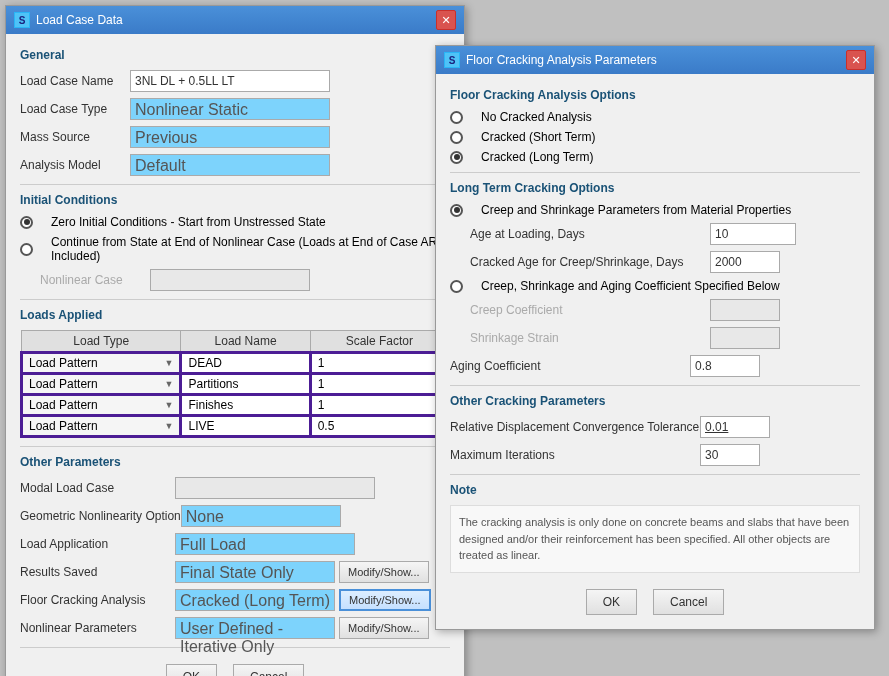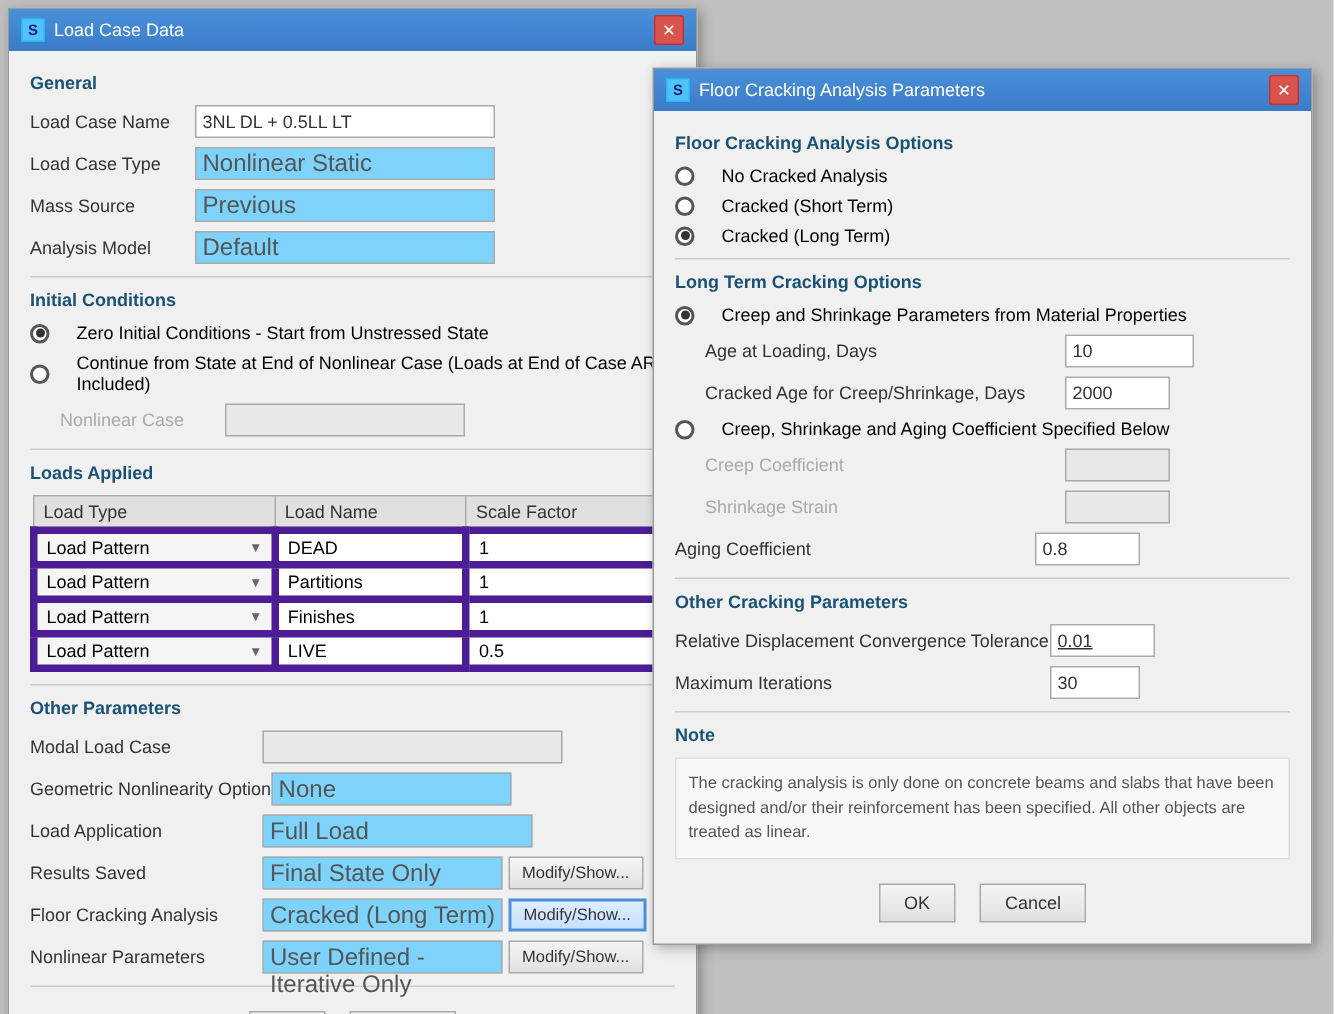--- a/index.html
+++ b/index.html
@@ -150,27 +150,27 @@
     .data-table {
       width: 100%;
       border-collapse: collapse;
       border: 1px solid #aaa;
     }
 
     .data-table th {
       background: #e0e0e0;
       border: 1px solid #aaa;
       padding: 3px 6px;
-      text-align: left;
+      text-align: center;
       font-weight: normal;
       color: #333;
     }
 
     .data-table td {
-      border: 5px solid #4c1d95;
+      border: 3px solid #4c1d95;
       padding: 2px 6px;
       background: white;
     }
 
     .data-table td.load-pattern {
       background: #f5f5f5;
     }
 
     .table-cell-with-arrow {
       display: flex;

